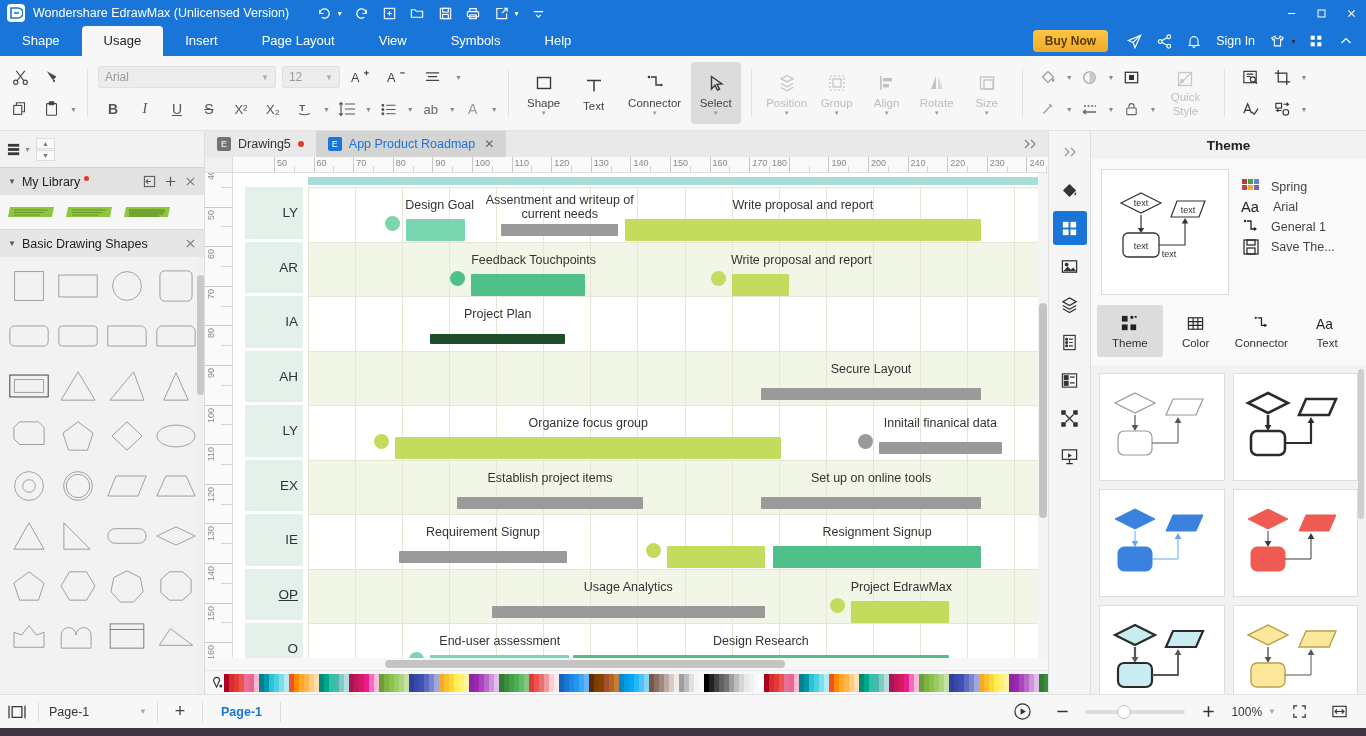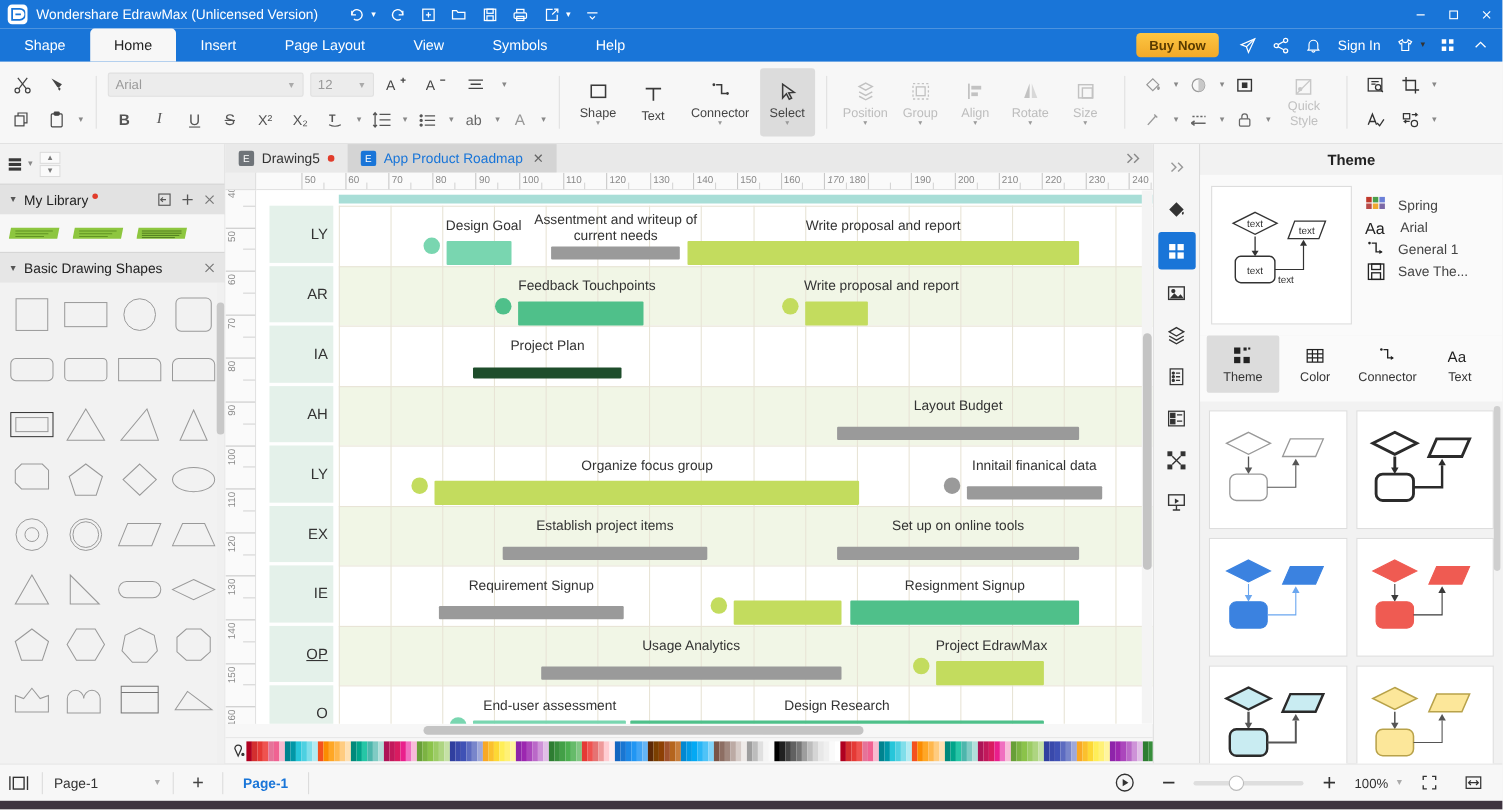--- a/index.html
+++ b/index.html
@@ -301,21 +301,21 @@
       <div class="win-btn close">
         <svg width="11" height="11" viewBox="0 0 12 12" stroke="#fff" stroke-width="1.2">
             <path d="M2.5 2.5l7 7M9.5 2.5l-7 7"></path>
           </svg>
       </div>
     </div>
   </div>
 
   <div class="menubar">
     <div class="menu-item">Shape</div>
-    <div class="menu-item active">Home</div>
+    <div class="menu-item active">Usage</div>
     <div class="menu-item">Insert</div>
     <div class="menu-item">Page Layout</div>
     <div class="menu-item">View</div>
     <div class="menu-item">Symbols</div>
     <div class="menu-item">Help</div>
 
     <div class="menu-right">
       <div class="buy-now">Buy Now</div>
       <div class="mr-ico">
         <svg width="17" height="17" viewBox="0 0 18 18" fill="none" stroke="#fff" stroke-width="1.2">
@@ -1075,21 +1075,21 @@
                 <div class="blabel" style="left: 391.608px; top: 25px; width: 356.592px;">Write proposal and report</div>
                 <div class="milestone" style="left: 217.2px; top: 97.5px; background: rgb(79, 192, 138);"></div>
                 <div class="bar" style="left: 238.2px; top: 100.5px; width: 114.24px; height: 22px; background: rgb(79, 192, 138);"></div>
                 <div class="blabel" style="left: 238.2px; top: 79.5px; width: 114.24px;">Feedback Touchpoints</div>
                 <div class="milestone" style="left: 478.32px; top: 97.5px; background: rgb(195, 220, 94);"></div>
                 <div class="bar" style="left: 499.32px; top: 100.5px; width: 57.12px; height: 22px; background: rgb(195, 220, 94);"></div>
                 <div class="blabel" style="left: 497.88px; top: 79.5px; width: 60px;">Write proposal and report</div>
                 <div class="bar" style="left: 197.4px; width: 134.64px; height: 10px; background: rgb(30, 77, 43); top: 161px;"></div>
                 <div class="blabel" style="left: 197.4px; top: 134px; width: 134.64px;">Project Plan</div>
                 <div class="bar" style="left: 527.88px; width: 220.32px; background: rgb(154, 154, 154); height: 12px; top: 214.5px;"></div>
-                <div class="blabel" style="left: 527.88px; top: 188.5px; width: 220.32px;">Layout Budget</div>
+                <div class="blabel" style="left: 527.88px; top: 188.5px; width: 220.32px;">Secure Layout</div>
                 <div class="milestone" style="left: 141.312px; top: 261px; background: rgb(195, 220, 94);"></div>
                 <div class="bar" style="left: 162.312px; top: 264px; width: 385.968px; height: 22px; background: rgb(195, 220, 94);"></div>
                 <div class="blabel" style="left: 162.312px; top: 243px; width: 385.968px;">Organize focus group</div>
                 <div class="milestone" style="left: 625.2px; top: 261px; background: rgb(154, 154, 154);"></div>
                 <div class="bar" style="left: 646.2px; width: 122.4px; background: rgb(154, 154, 154); height: 12px; top: 269px;"></div>
                 <div class="blabel" style="left: 646.2px; top: 243px; width: 122.4px;">Innitail finanical data</div>
                 <div class="bar" style="left: 224.328px; width: 185.232px; background: rgb(154, 154, 154); height: 12px; top: 323.5px;"></div>
                 <div class="blabel" style="left: 224.328px; top: 297.5px; width: 185.232px;">Establish project items</div>
                 <div class="bar" style="left: 527.88px; width: 220.32px; background: rgb(154, 154, 154); height: 12px; top: 323.5px;"></div>
                 <div class="blabel" style="left: 527.88px; top: 297.5px; width: 220.32px;">Set up on online tools</div>

